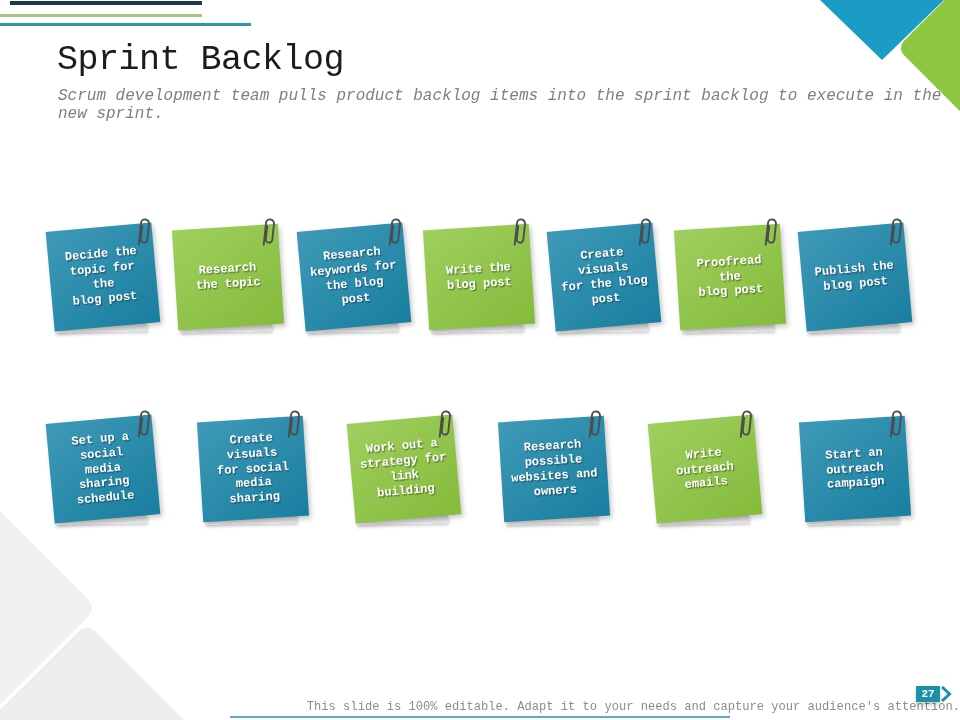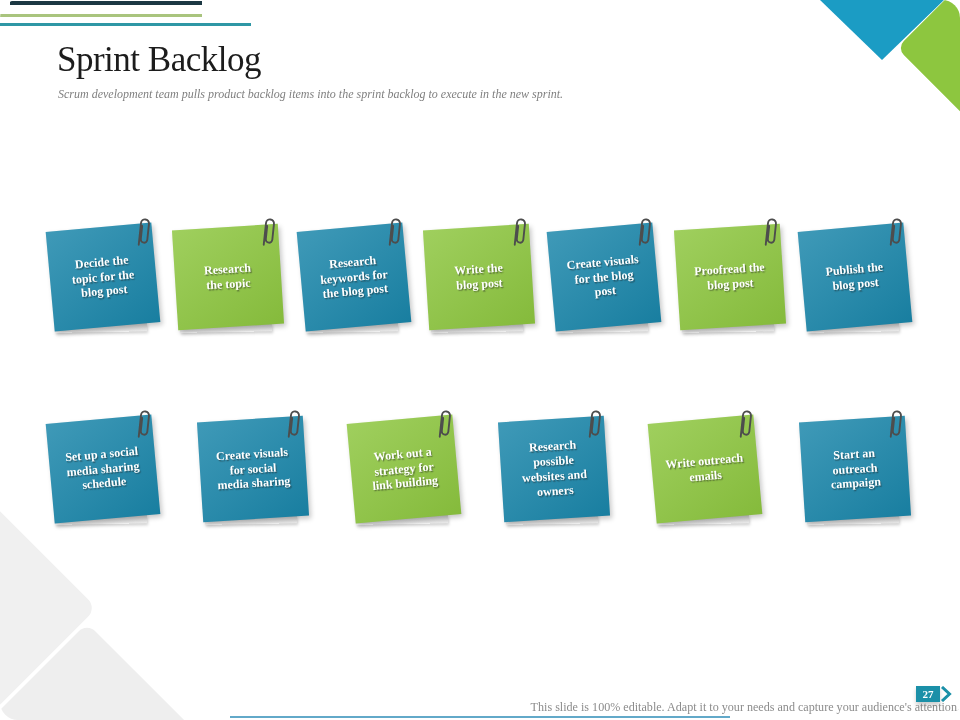--- a/index.html
+++ b/index.html
@@ -5,21 +5,21 @@
   :root{
     --blue-note:#1a86aa; --green-note:#8dc63f; --clip-gray:#4d4d4d;
     --line-green:#a9c47e; --line-teal:#2e97a5; --top-bar:#1c3843;
     --tri-teal:#1b9cc4; --diamond-green:#8dc63f; --gray-shape:#f0f0f0;
     --footer-line:#62a9c9; --badge-teal:#1b90a8;
     --title-color:#1c1c1c; --subtitle-gray:#7f7f7f; --footer-gray:#8c8c8c;
   }
   html,body{margin:0;padding:0;}
   .slide{
     position:relative; width:960px; height:720px; background:#fff;
-    overflow:hidden; font-family:Liberation Serif, serif;border-radius:18px;
+    overflow:hidden; font-family:Liberation Mono, monospace;
   }
   
   .top-bar{position:absolute; left:10px; top:1px; width:192px; height:4px; background:var(--top-bar);}
   .line-green{position:absolute; left:0; top:14px; width:202px; height:2.5px; background:var(--line-green);}
   .line-teal{position:absolute; left:0; top:23px; width:251px; height:2.5px; background:var(--line-teal);}
   .corner-triangle{
     position:absolute; left:820px; top:0; width:124px; height:60px;
     background:var(--tri-teal); clip-path:polygon(0 0,100% 0,50% 100%);
   }
   .corner-diamond{
@@ -33,21 +33,21 @@
   .gray-shape-b{
     position:absolute; left:-5px; top:661px; width:184px; height:184px;
     background:#eeeeee; transform:rotate(45deg); border-radius:12px;
   }
   
   .title{
     position:absolute; left:57px; top:42px; font-size:35px; line-height:1.05;
     color:var(--title-color); letter-spacing:-0.5px;
   }
   .subtitle{
-    position:absolute; left:58px; top:87px; font-size:12px; font-style:italic;
+    position:absolute; left:58px; top:87px; font-size:16px; font-style:italic;
     color:var(--subtitle-gray);
   }
   
   .note-row{
     position:absolute; left:50px; width:858px; height:116px;
     display:flex; justify-content:space-between;
   }
   .row-1{top:227px;}
   .row-2{top:419px;}
   .note{position:relative; width:106px; height:100px;}

